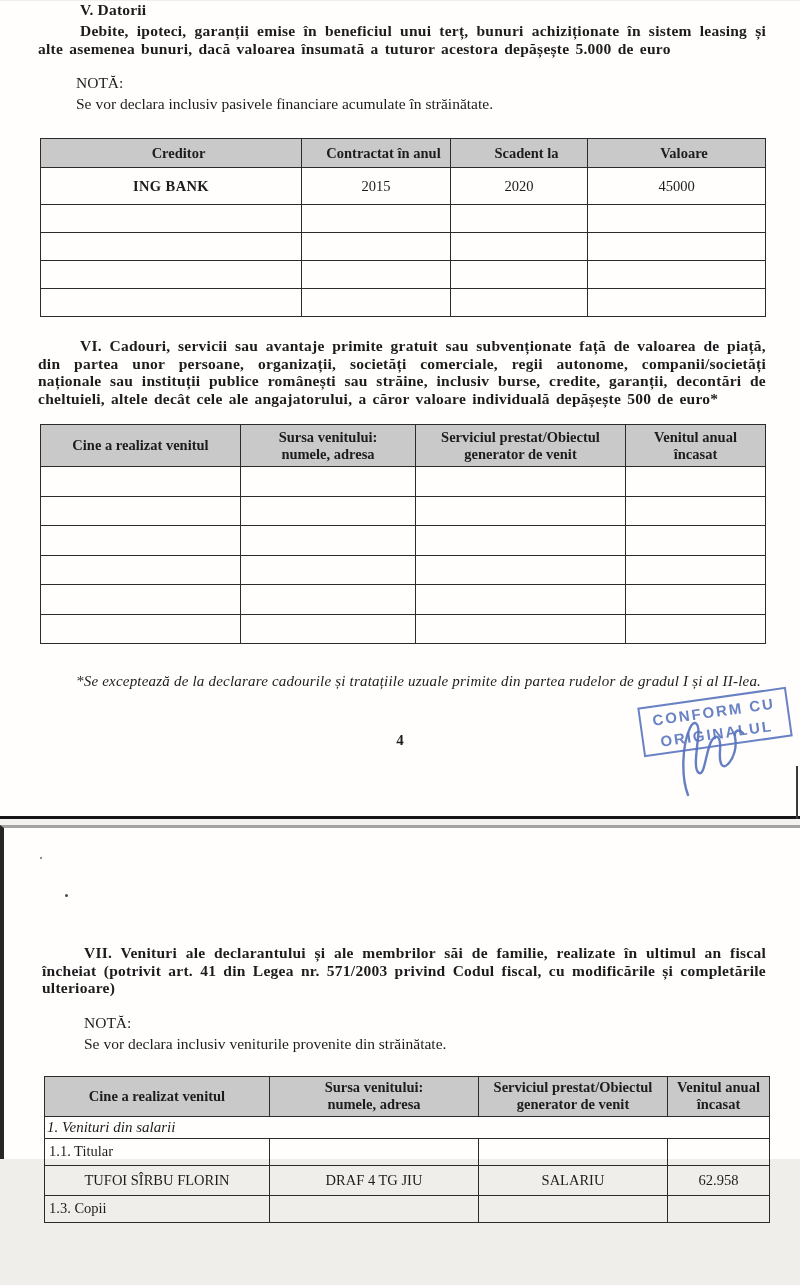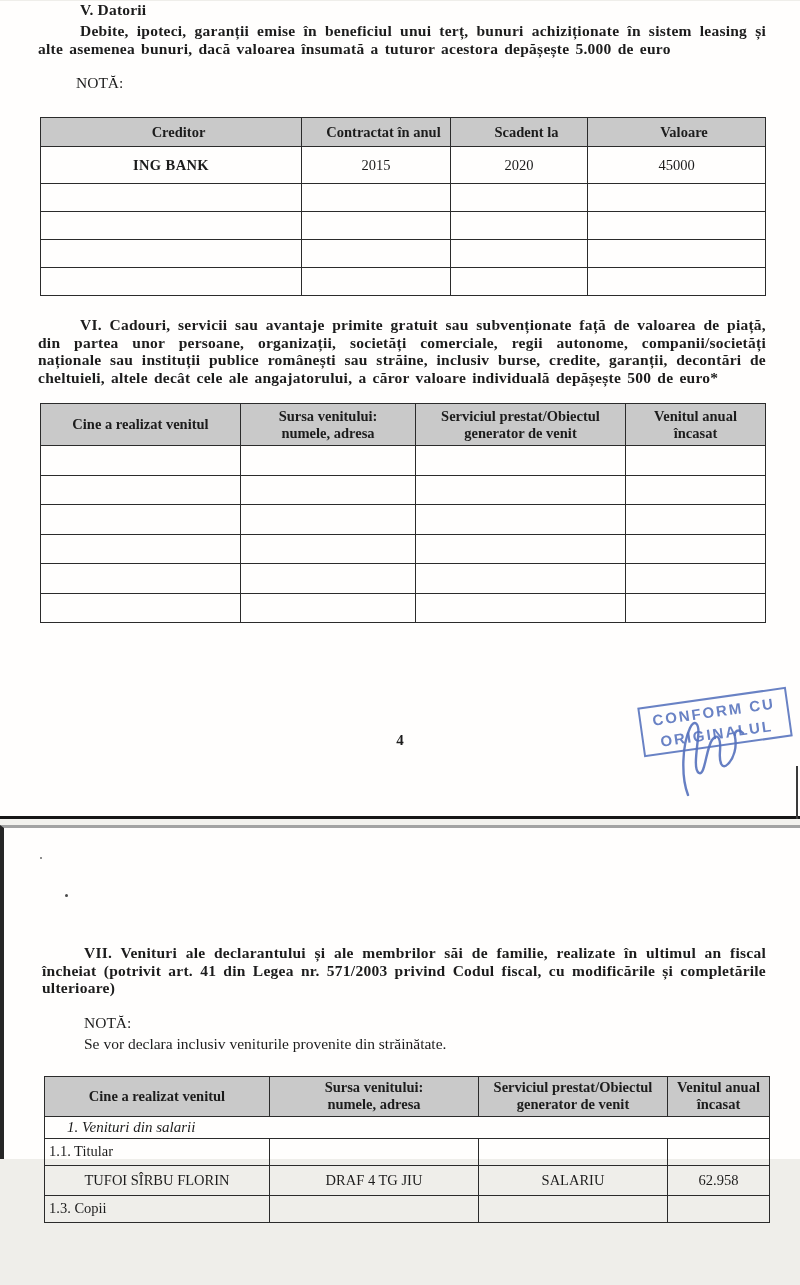--- a/index.html
+++ b/index.html
@@ -30,21 +30,21 @@
   .t1{margin-top:25px;}
   .t1 th{height:26px;padding-left:19px;}
   .t1 .row-filled td{height:34px;margin-left:6px;}
   .t1 .row-empty td{height:25px;}
   .t2{margin-top:17px;}
   .t2 th{height:39px;}
   .t2 td{height:26.5px;}
   .t3{margin-top:23px;}
   .t3 th{height:37px;}
   .bold-cell{font-weight:bold;letter-spacing:.4px;}
-  .section-row td{font-style:italic;text-align:left;font-size:15px;height:19px;padding-left:22px;}
+  .section-row td{font-style:italic;text-align:left;font-size:15px;height:19px;padding-left:2px;}
   .label-row td{height:24px;}
   .label-left{text-align:left;}
   .label-indent{text-align:left;padding-left:72px;}
   .data-sm td{height:27px;}
   .data-lg td{height:36px;line-height:17px;}
 
   .footnote{
     font-style:italic;font-size:15px;margin:29px 20px 0 76px;letter-spacing:.2px;
   }
   .page-num{position:absolute;left:0;right:0;top:731px;text-align:center;
@@ -68,20 +68,21 @@
 </head>
 <body>
 
 <div class="page" id="page1">
 
   <div class="title">V. Datorii</div>
 
   <div class="para">Debite, ipoteci, garanții emise în beneficiul unui terț, bunuri achiziționate în sistem leasing și alte asemenea bunuri, dacă valoarea însumată a tuturor acestora depășește 5.000 de euro</div>
 
   <div class="nota-label">NOTĂ:</div>
+  <div class="nota-text">Se vor declara inclusiv pasivele financiare acumulate în străinătate.</div>
 
   <table class="t1">
     <colgroup>
         <col style="width:261px">
         <col style="width:149px">
         <col style="width:137px">
         <col style="width:178px">
       </colgroup>
     <tbody>
         <tr>
@@ -182,20 +183,21 @@
         </tr>
     <tr>
           <td></td>
           <td></td>
           <td></td>
           <td></td>
         </tr>
   </tbody>
     </table>
 
+  <div class="footnote">*Se exceptează de la declarare cadourile și tratațiile uzuale primite din partea rudelor de gradul I și al II-lea.</div>
 
   <div class="stamp">
     <div>CONFORM CU</div>
     <div>ORIGINALUL</div>
   </div>
   <div class="signature">
     <svg width="110" height="85" viewBox="0 0 110 85">
       <path d="M20,82 C13,64 14,32 22,15 C26,6 32,9 30,25 C28,43 26,57 31,60 C37,63 38,36 44,27 C49,20 53,24 52,38 C51,50 54,57 60,51 C66,45 69,34 67,24 C66,18 70,15 75,20" fill="none" stroke="#5571bd" stroke-width="2.4" stroke-linecap="round" opacity="0.9"></path>
     </svg>
   </div>

